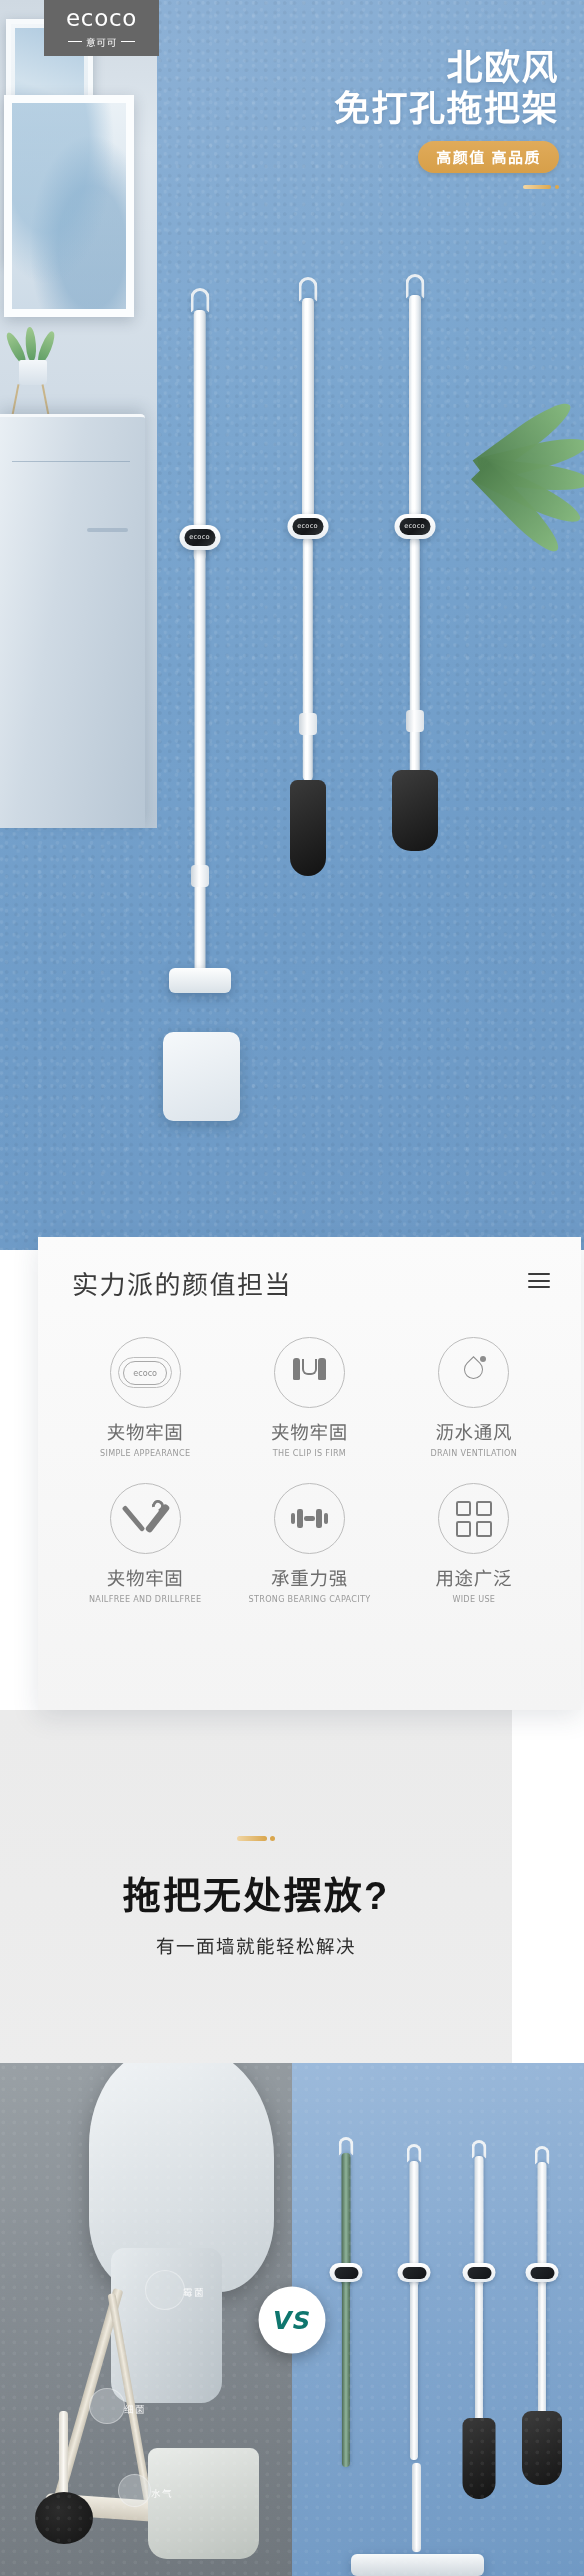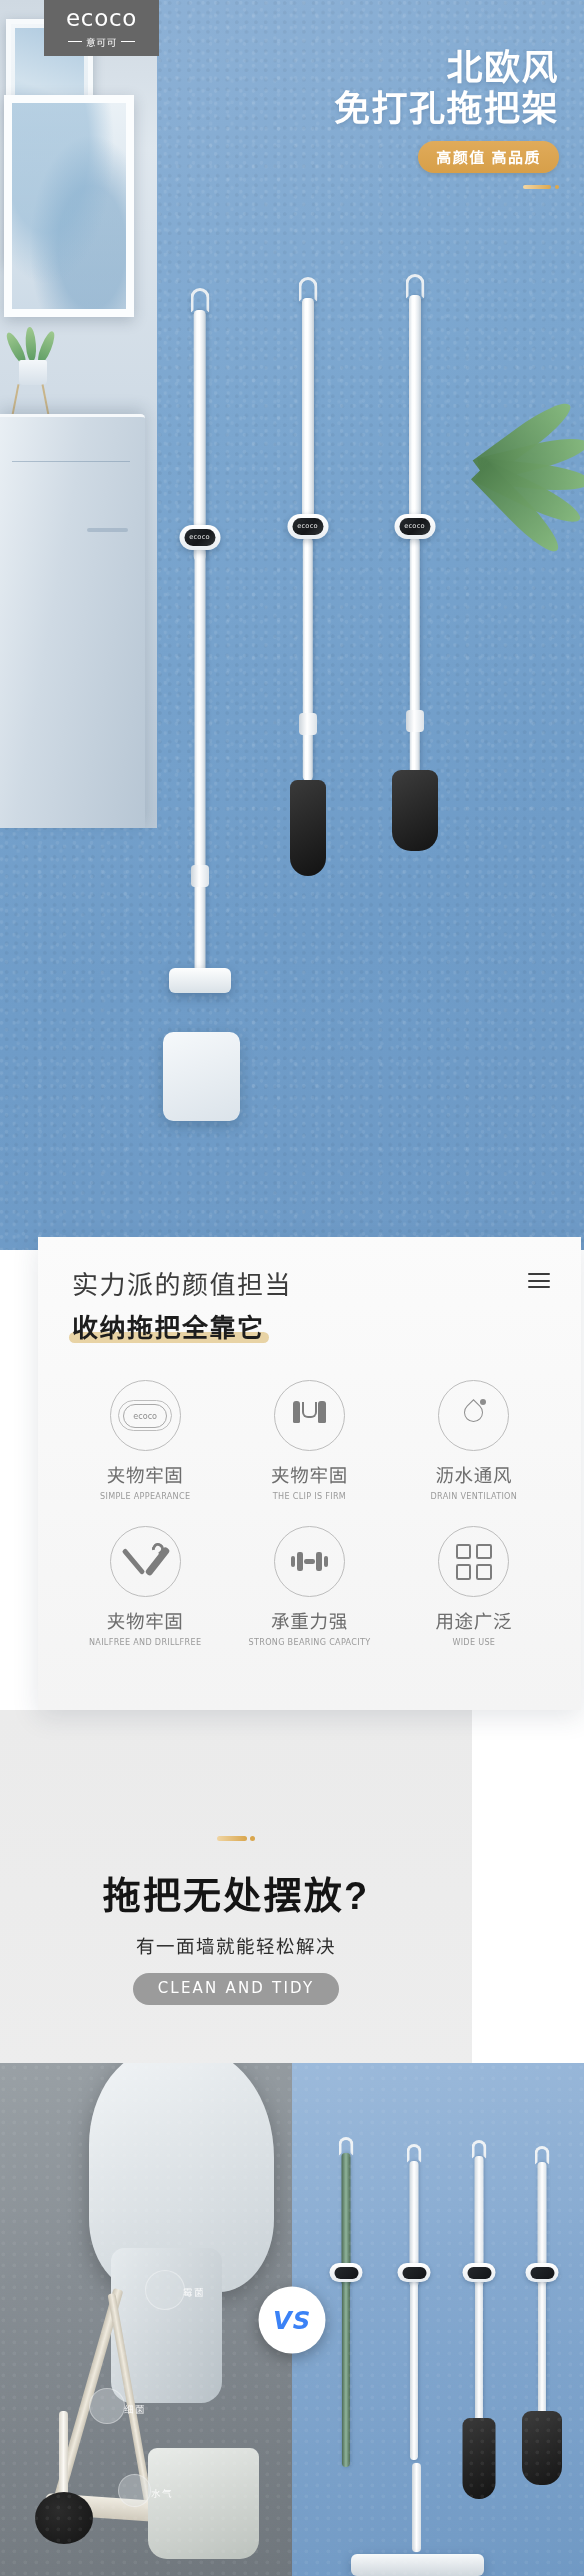--- a/index.html
+++ b/index.html
@@ -174,21 +174,21 @@
      align-items:center; justify-content:center; gap:1.5px; }
   .ico-dumb i { display:block; background:#7d7d7d; border-radius:2.2px; }
   .ico-dumb .s { width:4.4px; height:10.4px; }
   .ico-dumb .m { width:6px; height:19px; }
   .ico-dumb .bar { width:10.4px; height:5.2px; }
   .ico-squares { width:36px; height:36px; display:grid; grid-template-columns:1fr 1fr;
      grid-template-rows:1fr 1fr; gap:5.2px; }
   .ico-squares i { display:block; border:2.2px solid #7d7d7d; border-radius:2.2px; }
 
   
-  .mid { position:absolute; left:0; top:1710px; width:472px; height:370px;
+  .mid { position:absolute; left:0; top:1710px; width:512px; height:370px;
      background:linear-gradient(180deg,#ebebeb 0%,#ededed 100%); }
   .mid-inner { padding-top:126px; text-align:center; }
   .mid-dash { display:flex; justify-content:center; align-items:center; gap:3.7px; }
   .mid-dash .bar { width:30px; height:5.2px; border-radius:3px;
      background:linear-gradient(90deg,#f0d5a3,#d9a64d); }
   .mid-dash .dot { width:5.2px; height:5.2px; border-radius:50%; background:#d9a64d; }
   .mid-h { margin-top:24px; font-size:38px; font-weight:700; color:#151515; letter-spacing:2.2px; }
   .mid-sub { margin-top:12px; font-size:18.5px; color:#2d2d2d; letter-spacing:1.5px; }
   .mid-pill { display:inline-block; margin-top:15px; padding:6px 25px 7.4px;
      background:#9b9b9b; color:#fff; border-radius:18px; font-size:15px;
@@ -244,21 +244,21 @@
   .floor-mop .fp { position:absolute; left:61px; bottom:24px; width:9px; height:89px;
      background:linear-gradient(90deg,#cdd5db,#fff,#d9e0e6); border-radius:3.7px; }
   .floor-mop .fpad { position:absolute; left:0; bottom:0; width:133px; height:22px;
      border-radius:6px; background:linear-gradient(180deg,#f7f9fa,#cfd7dd);
      box-shadow:0 3.7px 10.4px rgba(20,45,70,.25); }
 
   .vs-badge { position:absolute; left:50%; top:50%; transform:translate(-50%,-50%);
      width:67px; height:67px; border-radius:50%; background:#fff; z-index:20;
      display:flex; align-items:center; justify-content:center;
      box-shadow:0 4.4px 15px rgba(0,0,0,.3); }
-  .vs-badge span { font-size:24.4px; font-weight:700; color:#3b82f6; letter-spacing:0.7px;
+  .vs-badge span { font-size:24.4px; font-weight:700; color:#0f766e; letter-spacing:0.7px;
      font-family:"DejaVu Sans",sans-serif; font-style:italic; }
 </style>
 </head>
 <body>
 
 <div class="page">
 
   <section class="hero">
     <div class="hero-noise"></div>
 
@@ -348,24 +348,20 @@
     </div>
 
     <div style="position:absolute; left:163px; top:1032px; width:77px; height:89px;
          background:linear-gradient(160deg,#f6f9fb,#dbe3ea); border-radius:10.4px;
          box-shadow:0 4.4px 13.3px rgba(25,50,75,.25);"></div>
   </section>
 
   <section class="card">
     <div class="card-head">
       <div class="card-t1">实力派的颜值担当</div>
-      <div class="card-t2-wrap">
-        <span class="card-t2-hl"></span>
-        <span class="card-t2">收纳拖把全靠它</span>
-      </div>
       <div class="hamburger">
           <i></i>
           <i></i>
           <i></i>
         </div>
     </div>
 
     <div class="feat-grid">
 
       <div class="feat">
@@ -444,21 +440,20 @@
   </section>
 
   <section class="mid">
     <div class="mid-inner">
       <div class="mid-dash">
         <span class="bar"></span>
         <span class="dot"></span>
       </div>
       <div class="mid-h">拖把无处摆放?</div>
       <div class="mid-sub">有一面墙就能轻松解决</div>
-      <div class="mid-pill">CLEAN  AND  TIDY</div>
     </div>
   </section>
 
   <section class="vs-sec">
 
     <div class="vs-left">
       <div class="toilet"></div>
       <div class="toilet-base"></div>
       <div class="mop-old">
         <i class="p1"></i>

